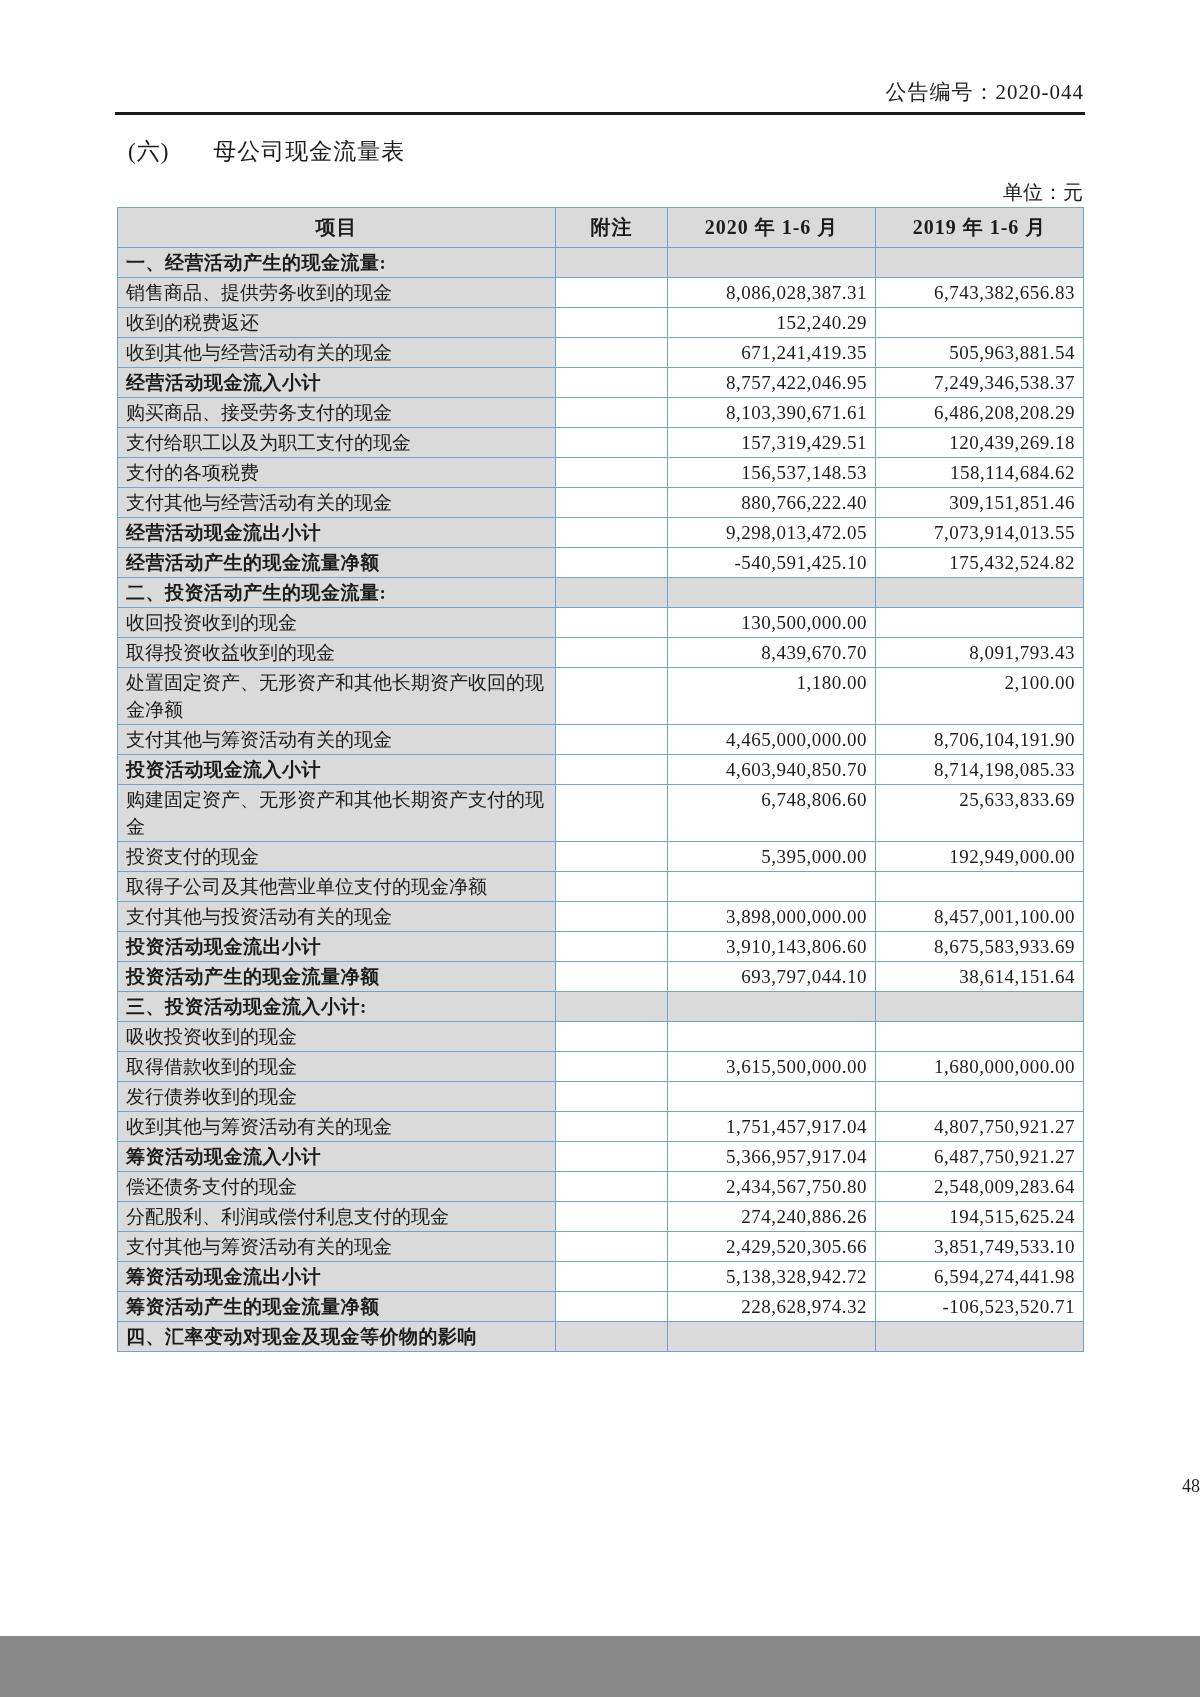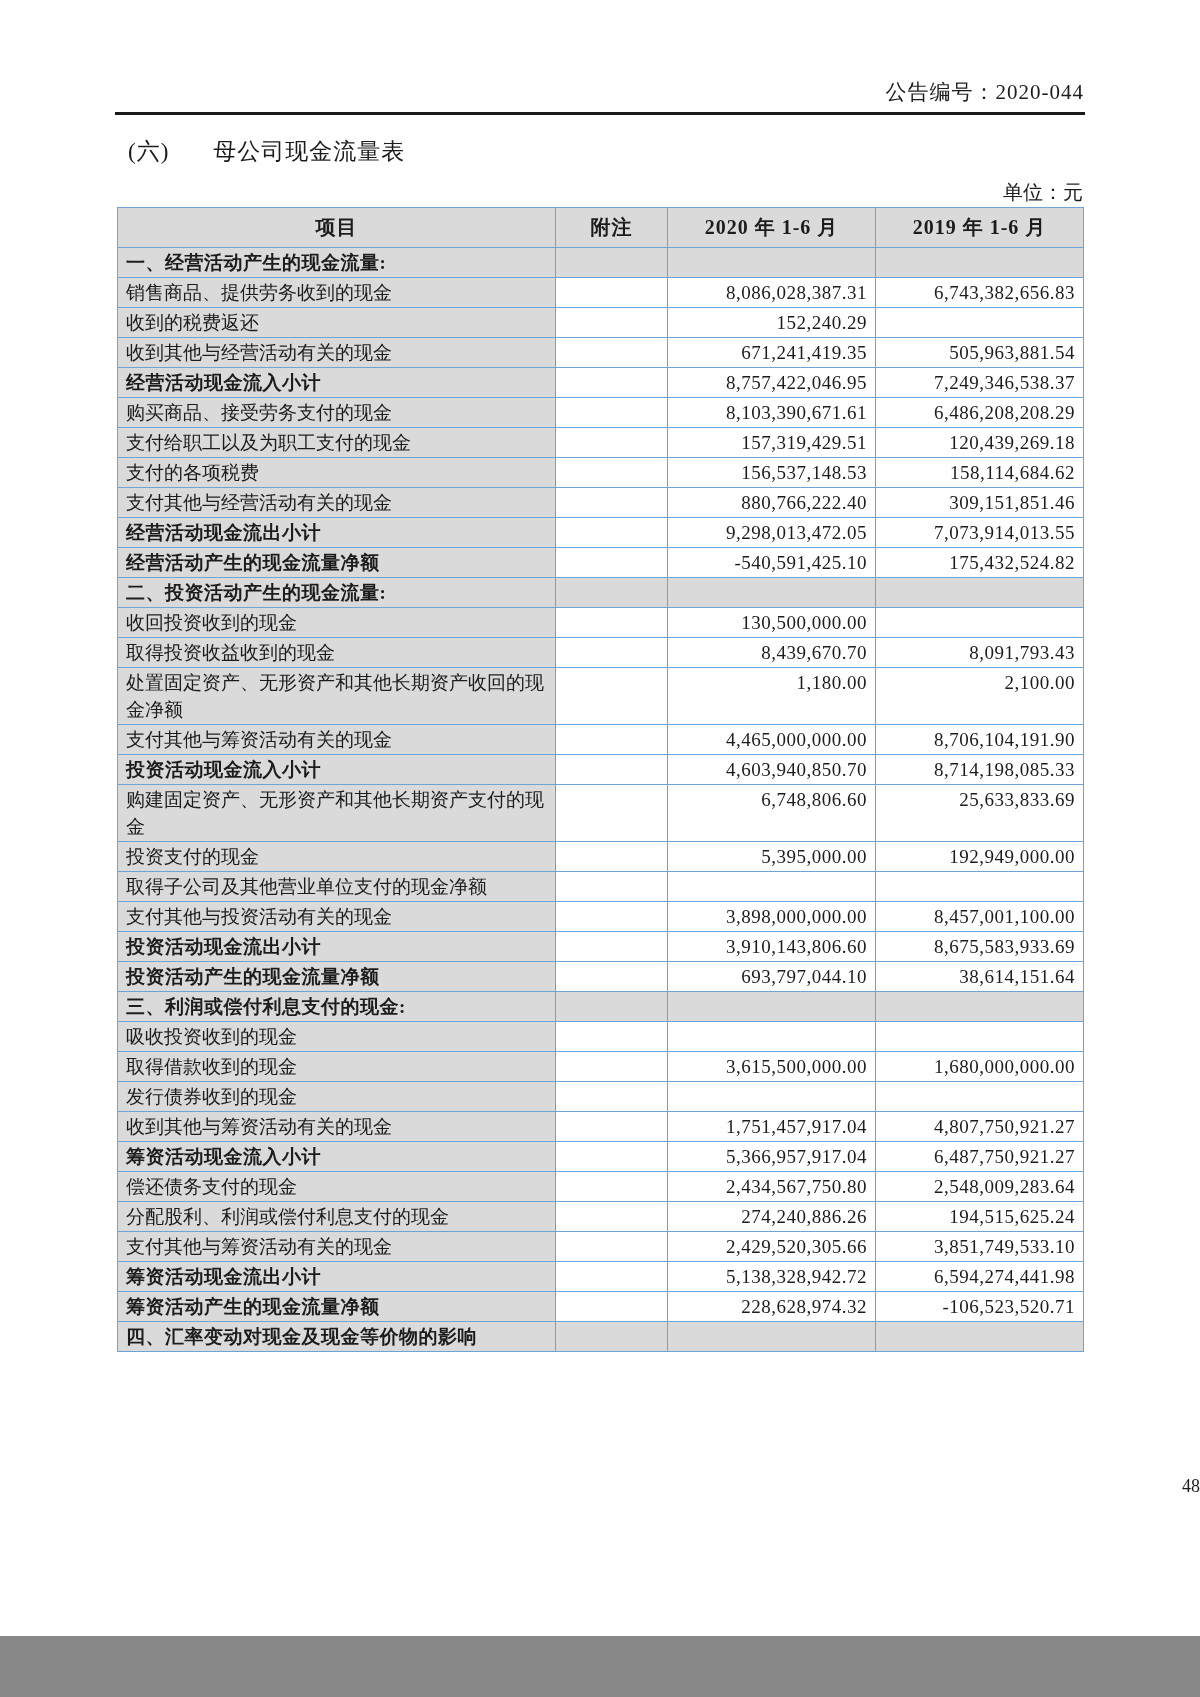--- a/index.html
+++ b/index.html
@@ -219,21 +219,21 @@
           <td class="c-num">3,910,143,806.60</td>
           <td class="c-num">8,675,583,933.69</td>
         </tr>
         <tr class="subtotal">
           <td class="c-item">投资活动产生的现金流量净额</td>
           <td class="c-note"></td>
           <td class="c-num">693,797,044.10</td>
           <td class="c-num">38,614,151.64</td>
         </tr>
         <tr class="section">
-          <td class="c-item">三、利润或偿付利息支付的现金:</td>
+          <td class="c-item">三、投资活动现金流入小计:</td>
           <td class="c-note"></td>
           <td class="c-num"></td>
           <td class="c-num"></td>
         </tr>
         <tr class="item">
           <td class="c-item">吸收投资收到的现金</td>
           <td class="c-note"></td>
           <td class="c-num"></td>
           <td class="c-num"></td>
         </tr>

